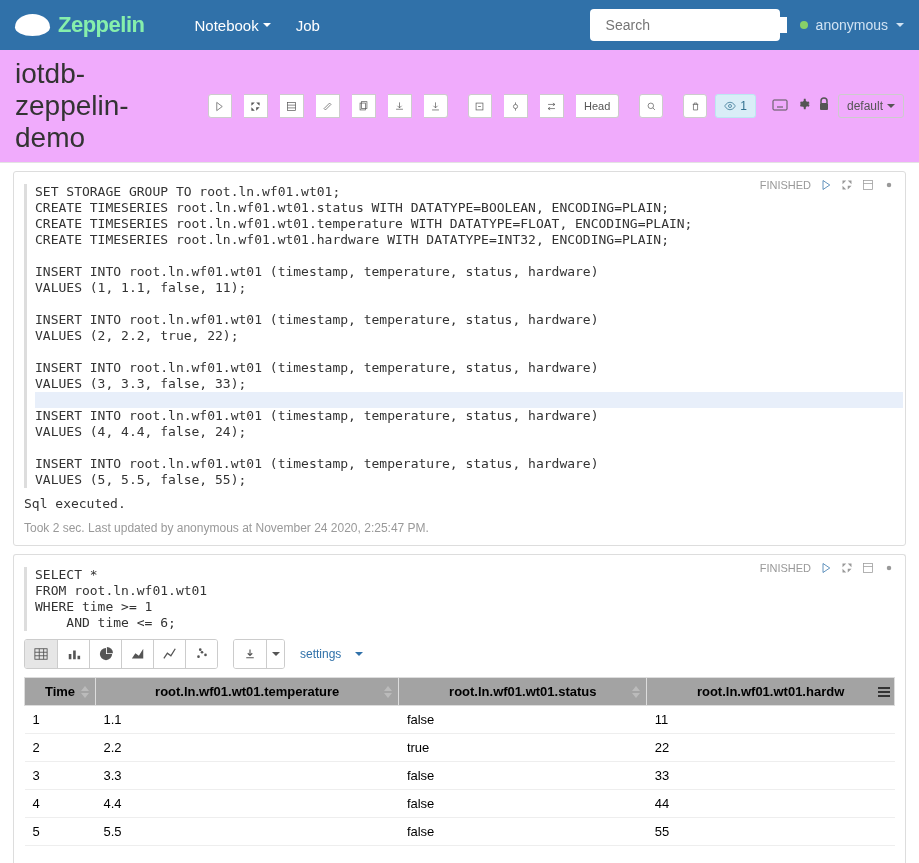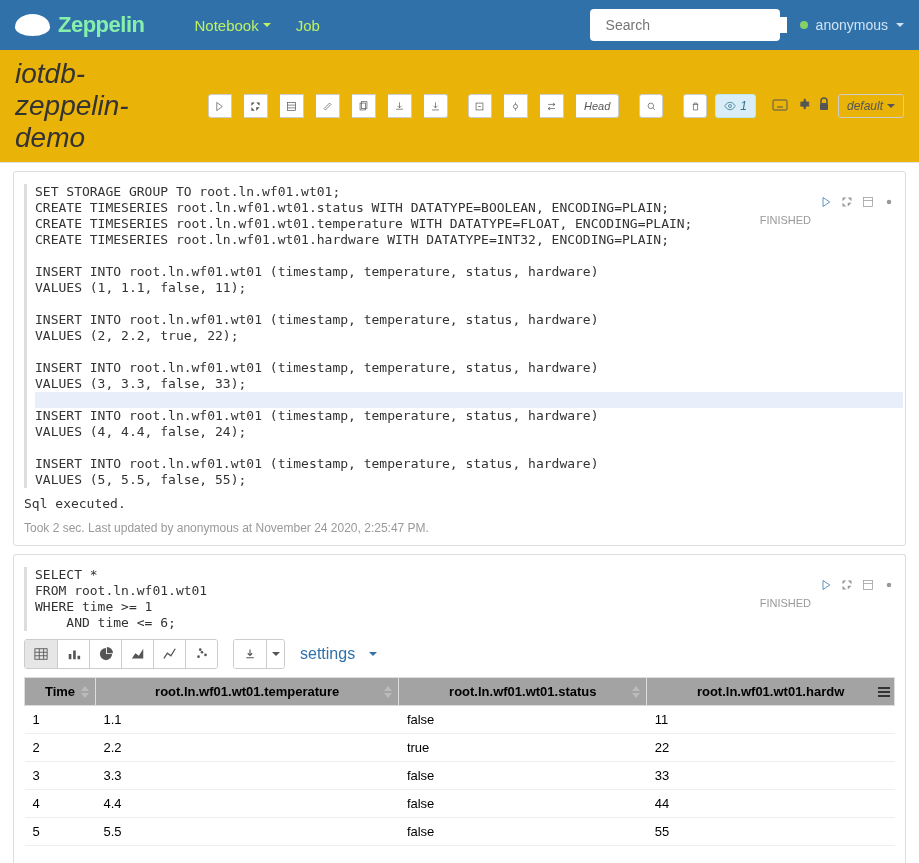--- a/index.html
+++ b/index.html
@@ -2,55 +2,55 @@
 <html><head>
 <meta charset="utf-8">
 <style>
 * { box-sizing: border-box; margin: 0; padding: 0; }
 body { font-family: -apple-system, BlinkMacSystemFont, "Segoe UI", Helvetica, Arial, sans-serif; background: #fff; width: 919px; }
 .navbar { background: #3071a9; height: 50px; display: flex; align-items: center; padding: 0 15px; color: #fff; }
 .logo-wrap { display: flex; align-items: center; gap: 8px; }
 .logo-img { width: 35px; height: 22px; background: #fff; border-radius: 50% 50% 50% 50% / 60% 60% 40% 40%; position: relative; }
 .logo-text { font-size: 22px; font-weight: 700; color: #86efac; letter-spacing: -0.5px; }
 .nav-menu { display: flex; gap: 25px; margin-left: 50px; }
-.nav-item { color: #bef264; font-size: 15px; cursor: pointer; display: flex; align-items: center; gap: 4px; }
+.nav-item { color: #ffffff; font-size: 15px; cursor: pointer; display: flex; align-items: center; gap: 4px; }
 .nav-spacer { flex: 1; }
 .search-box { background: #fff; border-radius: 4px; width: 190px; height: 32px; display: flex; align-items: center; padding: 0 10px; gap: 6px; }
 .search-box input { border: none; outline: none; font-size: 14px; flex: 1; color: #555; }
 .user-area { display: flex; align-items: center; gap: 8px; margin-left: 20px; color: #d1e3f3; font-size: 14px; cursor: pointer; }
 .green-dot { width: 8px; height: 8px; background: #87d068; border-radius: 50%; }
-.titlebar { background: #eab308; padding: 8px 15px; display: flex; align-items: center; border-bottom: 1px solid #e3e3e3; gap: 8px; flex-wrap: nowrap; font-style: italic; }
+.titlebar { background: #f0abfc; padding: 8px 15px; display: flex; align-items: center; border-bottom: 1px solid #e3e3e3; gap: 8px; flex-wrap: nowrap; }
 .page-title { font-size: 28px; font-weight: 400; color: #333; }
 .btn-row { display: flex; gap: 0; }
 .btn-row .tbtn:first-child { border-top-left-radius: 3px; border-bottom-left-radius: 3px; }
 .btn-row .tbtn:last-child { border-top-right-radius: 3px; border-bottom-right-radius: 3px; }
 .btn-row .tbtn + .tbtn { border-left: none; }
 .tbtn { background: #fff; border: 1px solid #ccc; height: 24px; min-width: 24px; display: inline-flex; align-items: center; justify-content: center; cursor: pointer; color: #555; font-size: 11px; padding: 0 5px; margin-left: 12px; }
 .tbtn.single { border-radius: 3px; }
 .tbtn svg { width: 11px; height: 11px; }
 .code-badge { background: #d9edf7; border: 1px solid #bce8f1; color: #31708f; border-radius: 3px; height: 24px; padding: 0 8px; display: inline-flex; align-items: center; gap: 4px; font-size: 12px; }
 .spacer { flex: 1; }
 .default-box { border: 1px solid #ccc; border-radius: 3px; height: 24px; padding: 0 8px; display: inline-flex; align-items: center; gap: 4px; font-size: 12px; color: #555; cursor: pointer; }
 .paragraph { background: #fff; margin: 8px 13px; border: 1px solid #ddd; border-radius: 3px; padding: 8px 10px 10px 10px; position: relative; }
 .para-controls { position: absolute; right: 10px; top: 6px; display: flex; gap: 8px; align-items: center; }
-.para-status { font-size: 11px; color: #999; margin-top: 36px; }
+.para-status { font-size: 11px; color: #999; }
 .ctrl-ico { cursor: pointer; color: #999; width: 13px; height: 13px; display: inline-flex; align-items: center; justify-content: center; }
 .ctrl-ico svg { width: 12px; height: 12px; }
 .code-area { margin-top: 4px; border-left: 3px solid #ddd; padding-left: 8px; }
 .code-line { font-family: Menlo, Monaco, Consolas, monospace; font-size: 13px; line-height: 16px; white-space: pre; color: #333; }
 .code-line.hl { background: #e8effa; margin-right: -8px; }
 .result-line { font-family: Menlo, Monaco, Consolas, monospace; font-size: 13px; margin-top: 8px; color: #333; }
 .para-footer { font-size: 12px; color: #999; margin-top: 10px; }
 .viz-bar { display: flex; align-items: center; gap: 15px; margin: 8px 0; }
 .viz-row { display: flex; border: 1px solid #ccc; border-radius: 3px; overflow: hidden; }
 .viz-btn { width: 32px; height: 28px; display: inline-flex; align-items: center; justify-content: center; cursor: pointer; background: #fff; color: #555; }
 .viz-btn.active { background: #e6e6e6; }
 .viz-btn + .viz-btn { border-left: 1px solid #ccc; }
 .dl-row { display: flex; border: 1px solid #ccc; border-radius: 3px; overflow: hidden; }
-.settings-link { color: #3071a9; font-size: 16px; cursor: pointer; display: inline-flex; align-items: center; gap: 14px; }
+.settings-link { color: #3071a9; font-size: 12px; cursor: pointer; display: inline-flex; align-items: center; gap: 14px; }
 .res-table { width: 100%; border-collapse: collapse; font-size: 13px; }
 .res-table th { text-align: center; background: #a3a3a3; padding: 6px 8px; border: 1px solid #ddd; font-weight: 700; position: relative; }
 .res-table td { padding: 6px 8px; border: 1px solid #eee; border-left: none; border-right: none; border-top: none; }
 .sort-ico { position: absolute; right: 6px; top: 8px; color: #999; font-size: 10px; }
 .menu-ico { position: absolute; right: 4px; top: 8px; color: #333; }
 .caret { display: inline-block; width: 0; height: 0; border-left: 4px solid transparent; border-right: 4px solid transparent; border-top: 4px solid currentColor; vertical-align: middle; }
 </style>
 </head>
 <body>
 

